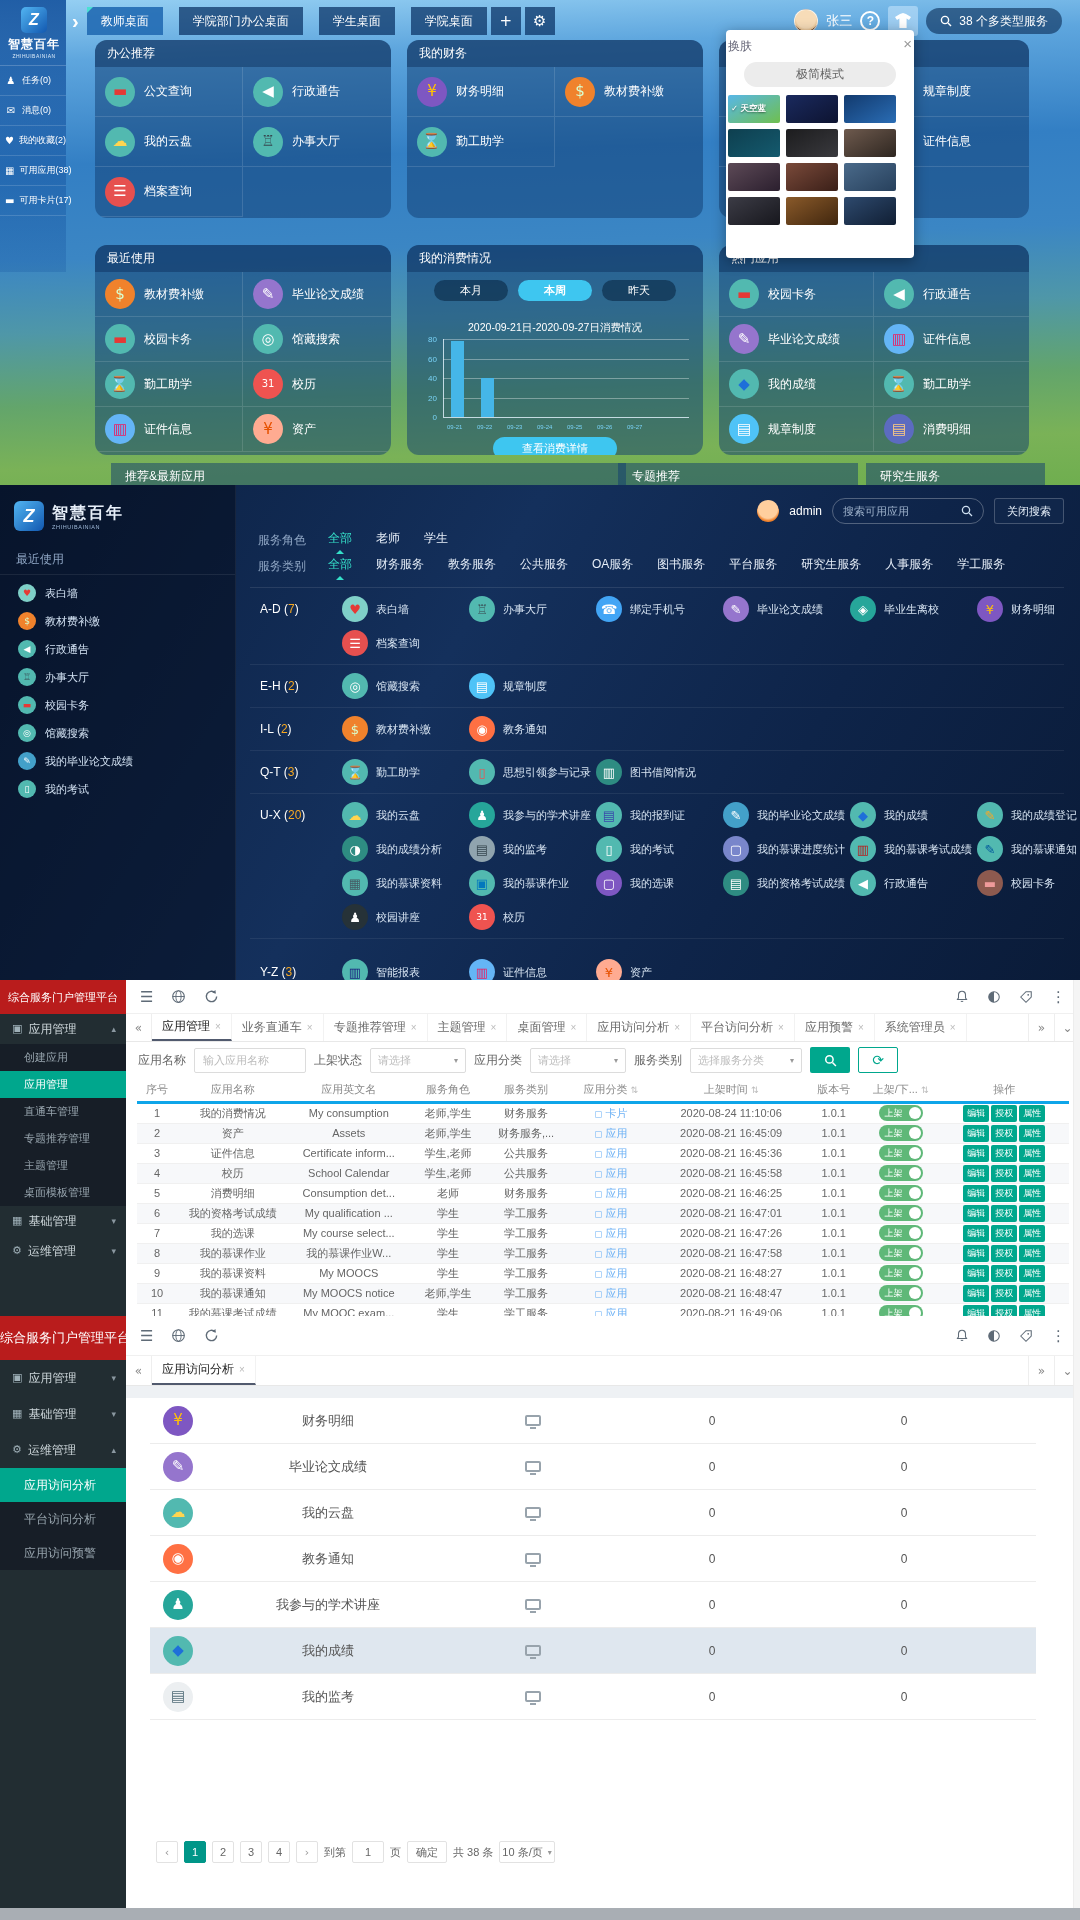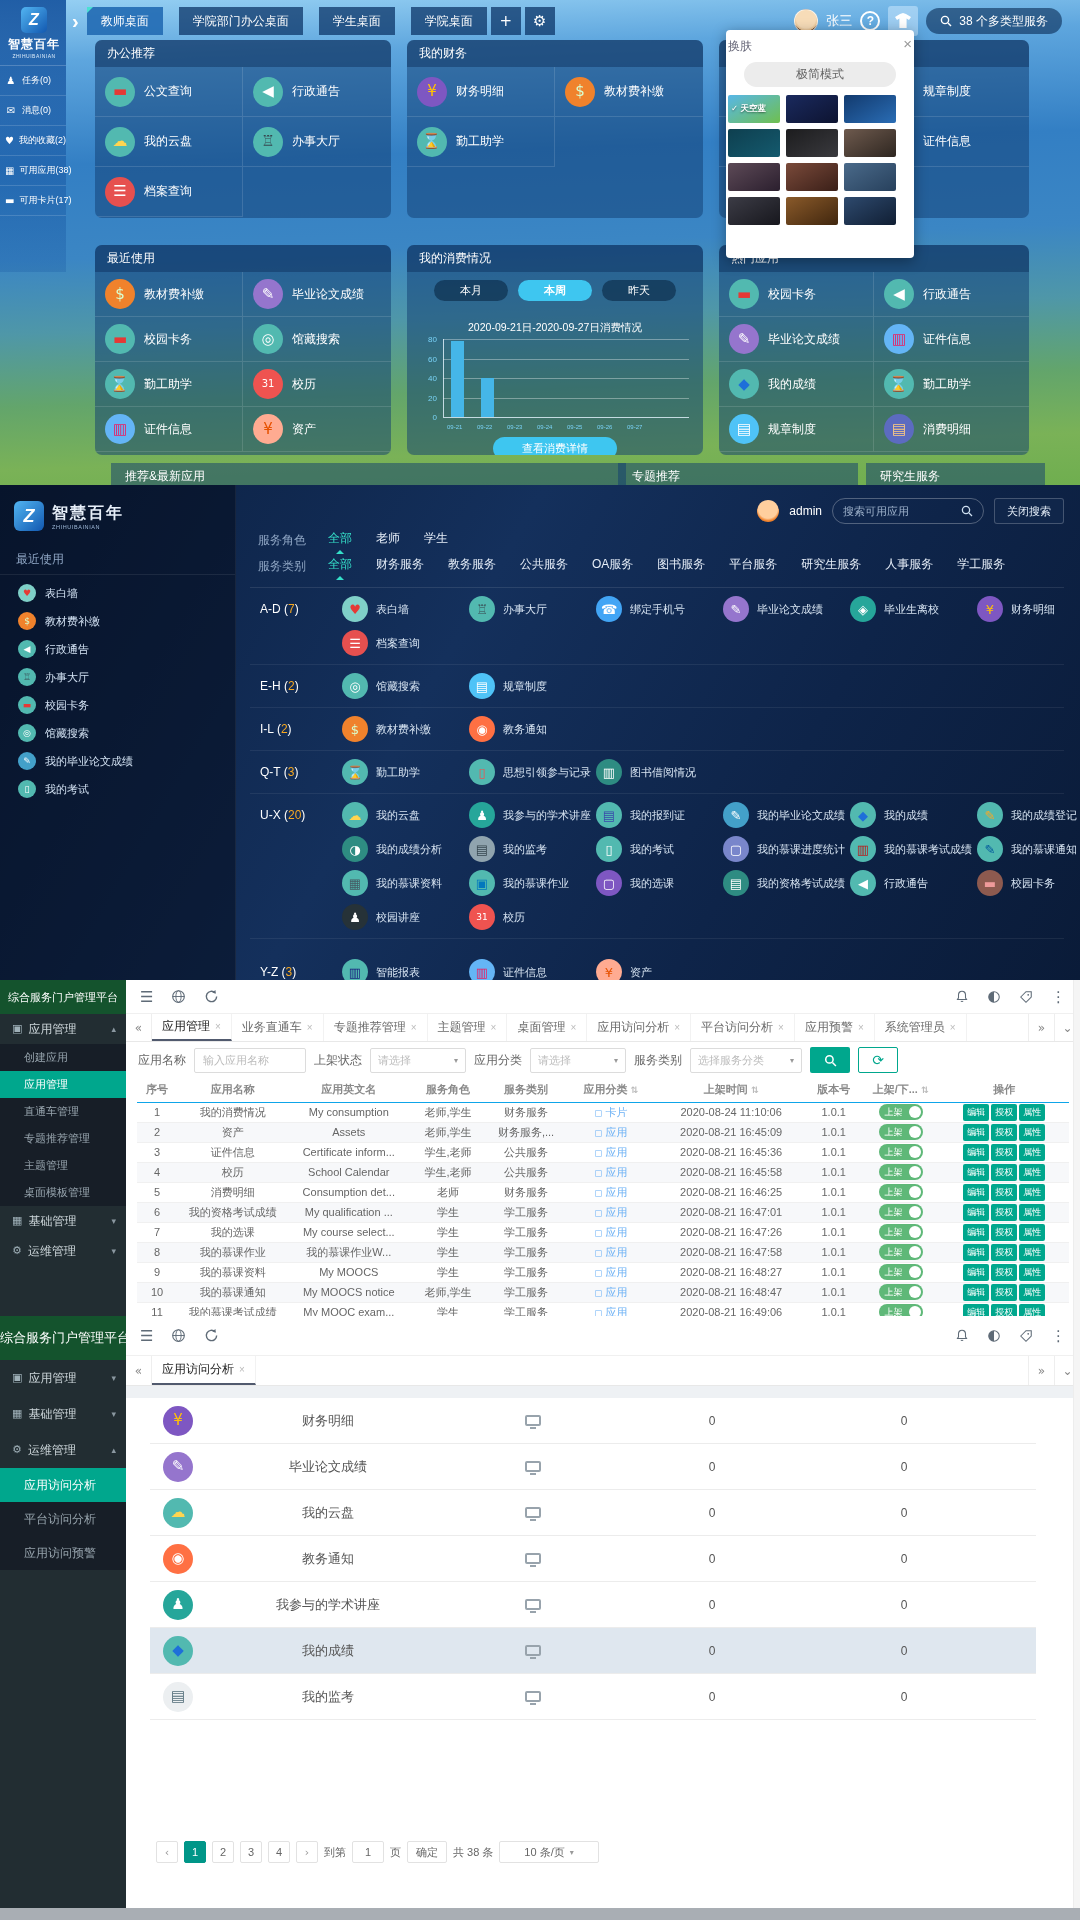--- a/index.html
+++ b/index.html
@@ -22,21 +22,21 @@
 .dtab.on{background:rgba(36,108,180,.92)}
 .dtab.on::before{content:"";position:absolute;left:0;top:0;border-top:6px solid #49e0d2;border-right:6px solid transparent}
 .dsq{width:30px;line-height:28px;background:rgba(8,48,100,.72);color:#fff;text-align:center;font-size:15px;font-family:"DejaVu Sans",sans-serif}
 #s1 .dright{position:absolute;right:18px;top:6px;display:flex;align-items:center;gap:8px}
 .avat{width:24px;height:24px;border-radius:50%;background:radial-gradient(circle at 50% 38%,#f7dcb8 55%,#e8c190 70%,#6b4a32 72%);border:1px solid rgba(255,255,255,.7)}
 .uname{color:#fff;font-size:13px}
 .helpc{width:20px;height:20px;border-radius:50%;border:2px solid #fff;color:#fff;font-size:12px;font-weight:bold;text-align:center;line-height:17px}
 .shirtbox{width:30px;height:30px;background:rgba(210,235,255,.5);border-radius:3px;display:flex;align-items:center;justify-content:center}
 .spill{height:26px;background:rgba(8,42,84,.6);border-radius:13px;display:flex;align-items:center;gap:7px;padding:0 14px;color:#fff;font-size:12px;white-space:nowrap}
 #dgrid{position:absolute;left:95px;top:40px;width:950px;display:grid;grid-template-columns:296px 296px 310px;column-gap:16px}
-.pan{background:rgba(16,60,112,.5);border-radius:7px;overflow:hidden}
+.pan{background:rgba(16,60,112,.5);border-radius:12px;overflow:hidden}
 .pan .ph{height:27px;line-height:27px;background:rgba(10,44,88,.45);color:#fff;font-size:12px;padding:0 12px}
 .pbody{display:grid;grid-template-columns:1fr 1fr}
 .tile{display:flex;align-items:center;gap:9px;padding:0 10px;border-bottom:1px solid rgba(255,255,255,.13);cursor:pointer}
 .pbody .tile:nth-child(odd){border-right:1px solid rgba(255,255,255,.13)}
 .t50{height:50px}.t45{height:45px}
 .icn{border-radius:50%;display:flex;align-items:center;justify-content:center;font-family:"DejaVu Sans",sans-serif;line-height:1}
 .tl{color:#fff;font-size:12px;white-space:nowrap}
 .row1{grid-row:1;height:178px}.row2{grid-row:2;height:210px;margin-top:27px}
 #brow{grid-column:1/4;grid-row:3;position:relative;height:24px;margin-top:8px}
 .bpan{position:absolute;top:0;height:40px;background:rgba(16,60,112,.5);color:#fff;font-size:12px;padding:5px 14px}
@@ -85,21 +85,21 @@
 .grp{display:flex;border-bottom:1px solid rgba(255,255,255,.07);padding:4px 0}
 .grp:last-child{border-bottom:none;margin-top:12px}
 .glet{flex:0 0 92px;padding-left:10px;font-size:12px;color:#fff;display:flex;align-items:center;height:34px}
 .glet b{color:#f6a821;font-weight:normal}
 .gapps{display:grid;grid-template-columns:repeat(6,127px)}
 .gapp{display:flex;align-items:center;gap:8px;height:34px;cursor:pointer}
 .gapp .tl{font-size:11px;color:#d7e4f2}
 
 #s3{height:336px}#s4{height:592px}
 .aside{position:absolute;left:0;top:0;bottom:0;width:126px;background:#222d32;z-index:2}
-.ahead{background:#14532d;color:#fff;text-align:center;font-size:11px;height:34px;line-height:34px;white-space:nowrap}
+.ahead{background:#b91c1c;color:#fff;text-align:center;font-size:11px;height:34px;line-height:34px;white-space:nowrap}
 #s4 .ahead{height:44px;line-height:44px;font-size:13px}
 .mitem{height:30px;line-height:30px;padding:0 10px 0 12px;color:#cfd8dc;font-size:12px;display:flex;align-items:center;gap:6px;cursor:pointer}
 #s4 .mitem{height:36px;line-height:36px}
 .mitem .mi{font-size:11px;font-family:"DejaVu Sans",sans-serif;color:#9fb0b8}
 .mitem .mc{margin-left:auto;color:#8a97a0;font-size:9px;font-family:"DejaVu Sans",sans-serif}
 .msub{background:#171e27}
 .msit{height:27px;line-height:27px;padding-left:24px;color:#97a4ad;font-size:11px;cursor:pointer;white-space:nowrap}
 #s4 .msit{height:34px;line-height:34px;font-size:12px}
 .msit.on{background:#00a78d;color:#fff}
 .amain{margin-left:126px;background:#fff;height:100%;position:relative}
@@ -115,37 +115,37 @@
 .atab .x{color:#bbb;font-size:10px}
 .atab.on{color:#222;border-bottom:2px solid #515a6e}
 .tabsp{flex:1}
 .fbar{height:36px;display:flex;align-items:center;gap:8px;padding:0 12px;font-size:12px;color:#666}
 .fin{height:25px;border:1px solid #dcdcdc;border-radius:2px;padding:0 8px;font-size:11px;color:#bbb;display:flex;align-items:center;cursor:text;background:#fff}
 .fsel{height:25px;border:1px solid #dcdcdc;border-radius:2px;padding:0 7px;font-size:11px;color:#bbb;display:flex;align-items:center;justify-content:space-between;gap:8px;cursor:pointer;background:#fff}
 .fsel .cv{color:#999;font-size:8px;font-family:"DejaVu Sans",sans-serif}
 .gbtn{width:40px;height:26px;background:#00a78d;border:none;border-radius:2px;display:flex;align-items:center;justify-content:center;cursor:pointer}
 .gbtn.o{background:#fff;border:1px solid #00a78d;color:#00a78d;font-size:14px;font-family:"DejaVu Sans",sans-serif}
 #s3-table{width:calc(100% - 22px);margin:0 11px;border-collapse:collapse;table-layout:fixed;font-size:11px;color:#666}
-#s3-table th{font-weight:bold;color:#8a8a8a;height:24px;border-bottom:1px solid #0ea5e9;white-space:nowrap;overflow:hidden}
+#s3-table th{font-weight:normal;color:#8a8a8a;height:24px;border-bottom:3px solid #0ea5e9;white-space:nowrap;overflow:hidden}
 #s3-table td{height:16px;padding:1px 2px;text-align:center;border-bottom:1px solid #f0f0f0;white-space:nowrap;overflow:hidden}
 #s3-table tr.z{background:#f7f8fa}
 .srt{color:#bbb;font-size:9px;font-family:"DejaVu Sans",sans-serif}
 .applink{color:#6cb1f5;cursor:pointer}
 .applink .ag{font-size:9px;font-family:"DejaVu Sans",sans-serif}
 .tog{display:inline-flex;align-items:center;width:44px;height:16px;background:#5fb878;border-radius:8px;position:relative;cursor:pointer;vertical-align:middle}
 .tog span{color:#fff;font-size:9px;margin-left:6px}
 .tog i{position:absolute;right:2px;top:2px;width:12px;height:12px;background:#fff;border-radius:50%}
 .opb{display:inline-block;padding:2px 4px;background:#00a78d;color:#fff;font-size:9px;border-radius:2px;margin:0 1px;cursor:pointer}
 .pg{display:flex;align-items:center;gap:6px;padding:5px 0 0 12px;font-size:11px;color:#666}
 .pgb{min-width:22px;height:22px;padding:0 4px;border:1px solid #e2e2e2;border-radius:2px;display:flex;align-items:center;justify-content:center;cursor:pointer;background:#fff;color:#666}
 .pgb.on{background:#009688;border-color:#009688;color:#fff}
 .pgb.nav{color:#999;font-family:"DejaVu Sans",sans-serif}
 .pgin{width:32px;height:22px;border:1px solid #e2e2e2;border-radius:2px;text-align:center;display:flex;align-items:center;justify-content:center;background:#fff}
 .pgok{height:22px;padding:0 8px;border:1px solid #e2e2e2;border-radius:2px;background:#fff;display:flex;align-items:center;cursor:pointer}
-.pgsel{height:22px;border:1px solid #e2e2e2;border-radius:2px;padding:0 24px;display:flex;align-items:center;gap:5px;cursor:pointer;background:#fff}
+.pgsel{height:22px;border:1px solid #e2e2e2;border-radius:2px;padding:0 2px;display:flex;align-items:center;gap:5px;cursor:pointer;background:#fff}
 .graysep{height:12px;background:#eef1f4}
 #s4-rows{margin:0 0 0 24px;width:886px}
 .arow{display:grid;grid-template-columns:56px 244px 166px 192px 192px;align-items:center;height:46px;border-bottom:1px solid #ececec;background:#fff}
 .arow.hl{background:#dfe7ef}
 .arow .nm{font-size:13px;color:#555;text-align:center}
 .arow .vv{font-size:12px;color:#555;text-align:center}
 .mon{width:16px;height:11px;border:2px solid #98a3ac;border-radius:2px;position:relative;margin:0 auto}
 .mon::after{content:"";position:absolute;left:3px;right:3px;bottom:-5px;height:2px;background:#98a3ac}
 .scrollst{position:absolute;right:0;top:0;bottom:0;width:7px;background:#f5f5f5;border-left:1px solid #ededed}
 #foot{height:12px;background:#a9aeb4}

